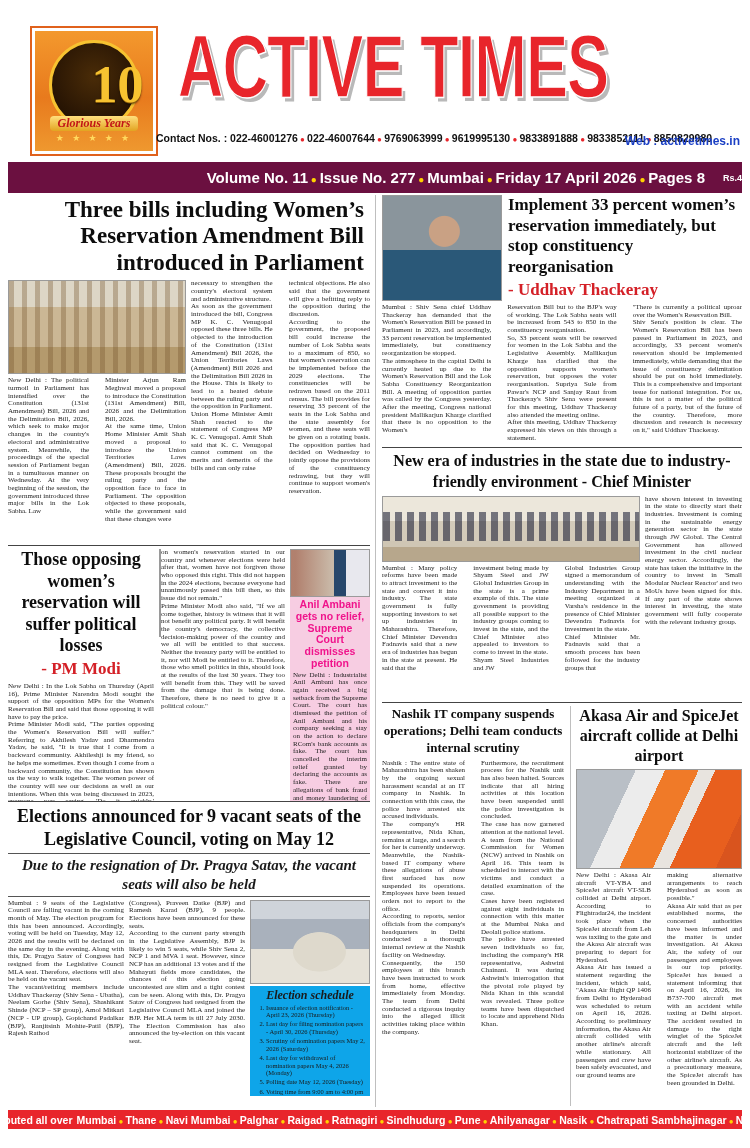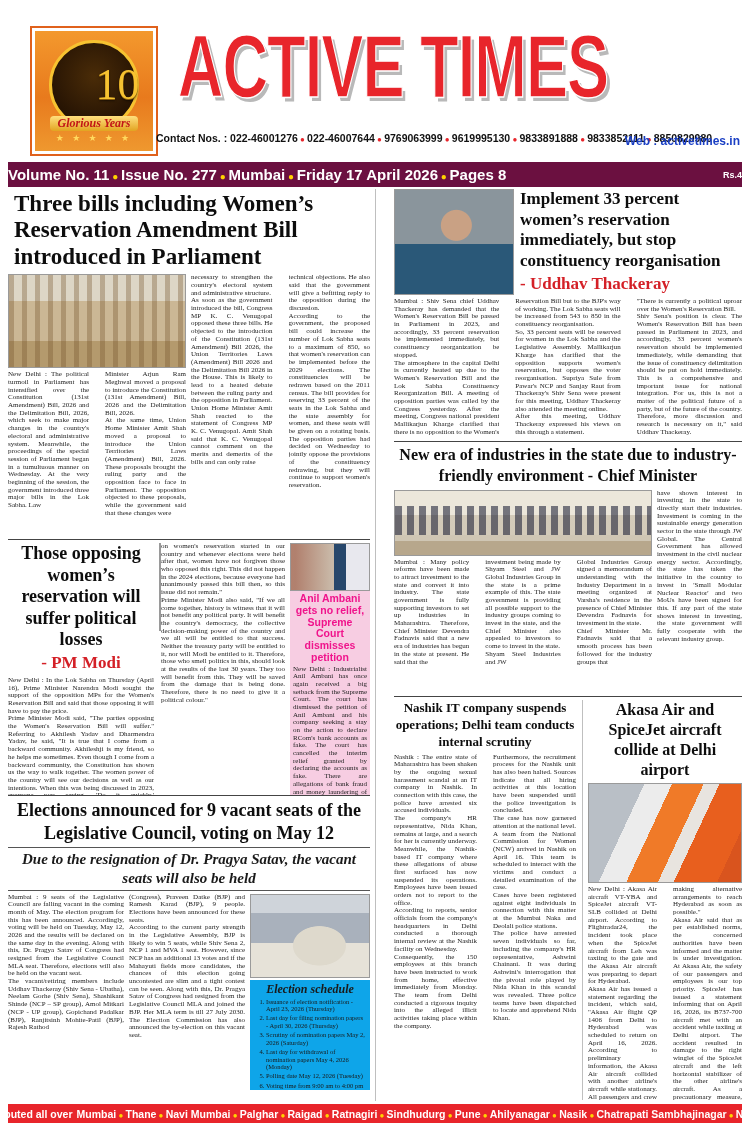--- a/index.html
+++ b/index.html
@@ -7,21 +7,21 @@
         font-family:"Liberation Serif",serif;color:#1a1a1a;}
 
   
   .masthead{position:relative;height:140px;margin:18px 8px 0 8px;}
   .logo{position:absolute;left:22px;top:8px;width:124px;height:126px;
         background:linear-gradient(180deg,#f49a2e 0%,#e87a1d 55%,#ef9a30 100%);
         border:2px solid #e0611c;box-shadow:inset 0 0 0 3px #fff;display:flex;flex-direction:column;
         align-items:center;justify-content:center;overflow:hidden;}
   .logo-circle{width:84px;height:84px;border-radius:50%;background:radial-gradient(circle at 50% 40%,#4a2c08 0%,#241203 75%);
         border:3px solid #f7c331;display:flex;align-items:center;justify-content:center;position:relative;}
-  .logo-ten{font-family:"Liberation Serif",serif;font-weight:normal;font-size:44px;color:#f7c331;
+  .logo-ten{font-family:"Liberation Serif",serif;font-weight:bold;font-size:52px;color:#f7c331;
         text-shadow:0 1px 0 #8a5d0a,0 2px 2px #00000088;margin-left:47px;}
   .logo-ribbon{margin-top:-14px;background:linear-gradient(180deg,#ffdf7e,#e2a421);border-radius:4px;
         padding:0 8px;font-style:italic;font-weight:bold;font-size:12px;color:#c21717;
         font-family:"Liberation Serif",serif;z-index:2;white-space:nowrap;}
   .logo-stars{font-size:9px;color:#ffd95e;letter-spacing:3px;margin-top:2px;}
 
   .mast-title{position:absolute;left:152px;top:0px;width:466px;height:96px;display:flex;
         align-items:center;justify-content:center;overflow:visible;}
   .mast-title span{font-family:"Liberation Sans",sans-serif;font-weight:900;font-size:62px;
         letter-spacing:-1px;color:#e8252b;white-space:nowrap;transform:scale(1.02,1.42);
@@ -31,46 +31,46 @@
   .contact-line .dot{color:#e8252b;font-size:8px;}
   .price-oval{position:absolute;right:4px;top:2px;width:120px;height:94px;border-radius:50%;
         background:#fbdcd5;border:1.5px solid #555;display:flex;flex-direction:column;align-items:center;
         justify-content:center;font-family:"Liberation Sans",sans-serif;line-height:1.05;}
   .price-oval .small{font-size:11.5px;color:#000;font-weight:bold;}
   .price-oval .amount{font-size:24px;font-weight:bold;color:#ef1d8d;margin:1px 0;}
   .web-line{position:absolute;right:2px;top:116px;font-family:"Liberation Sans",sans-serif;
         font-weight:bold;font-size:12px;color:#1a3fc4;}
 
   
-  .issue-bar{height:25px;margin:4px 8px 0 8px;background:#6b1040;color:#fff;
+  .issue-bar{height:31px;margin:4px 8px 0 8px;background:#6b1040;color:#fff;
         font-family:"Liberation Sans",sans-serif;font-weight:bold;font-size:15px;
-        display:flex;align-items:center;justify-content:space-between;gap:4px;white-space:nowrap;}
+        display:flex;align-items:center;justify-content:flex-end;gap:16px;white-space:nowrap;}
   .issue-bar .dot{color:#ffd200;font-size:10px;}
   .issue-bar .rs-small{font-size:9px;margin-left:2px;}
 
   
   .main{display:flex;margin:2px 8px 0 8px;height:912px;}
   .col-left{width:362px;padding-right:5px;overflow:hidden;}
-  .col-right{flex:1;border-left:1px solid #bfbfbf;padding-left:18px;overflow:hidden;}
+  .col-right{flex:1;border-left:1px solid #bfbfbf;padding-left:6px;overflow:hidden;}
 
   .rule-top{border-top:1.5px solid #444;}
 
   h1,h2,h3{margin:0;font-family:"Liberation Serif",serif;color:#0d0d0d;}
   .byline{color:#d42027;font-weight:bold;font-family:"Liberation Serif",serif;}
 
   .bodytext{font-size:7px;line-height:1.1;text-align:justify;white-space:pre-line;
         color:#222;overflow:hidden;}
   .cols{display:flex;gap:16px;overflow:hidden;}
   .cols>div{flex:1;overflow:hidden;}
 
   .photo{border:1px solid #9a9a9a;overflow:hidden;}
 
   
   .a1{height:350px;overflow:hidden;}
-  .a1 h1{font-size:23px;text-align:left;line-height:1.15;padding:2px 6px 4px 6px;}
+  .a1 h1{font-size:23px;text-align:right;line-height:1.15;padding:2px 6px 4px 6px;}
   .a1-body{display:flex;gap:5px;height:258px;}
   .a1-left{width:178px;display:flex;flex-direction:column;}
   .photo-parliament{height:92px;margin-bottom:3px;
         background:
           repeating-linear-gradient(90deg,rgba(116,83,43,0.35) 0 5px,rgba(0,0,0,0) 5px 13px),
           linear-gradient(180deg,#ddd6c6 0 28%,#cbb795 28% 72%,#b49a6d 72% 100%);}
   .a1-left .cols{flex:1;}
   .a1-right{flex:1;}
   .a1-right .cols{height:100%;}
 

